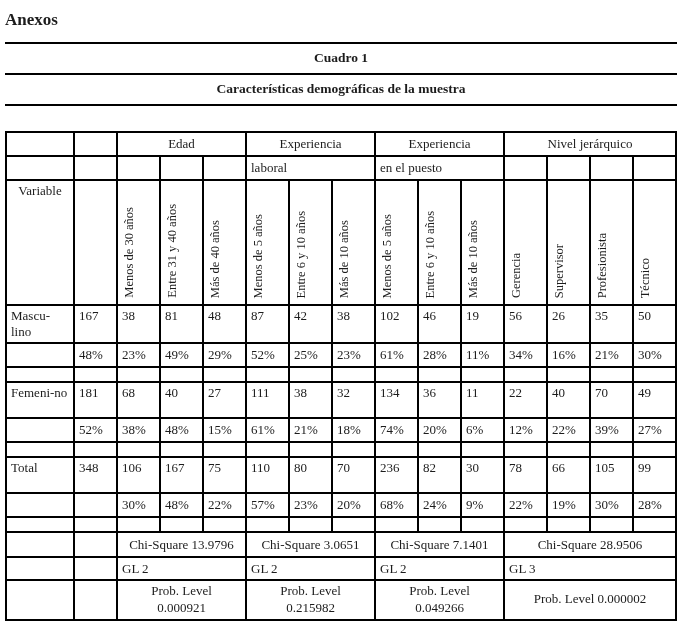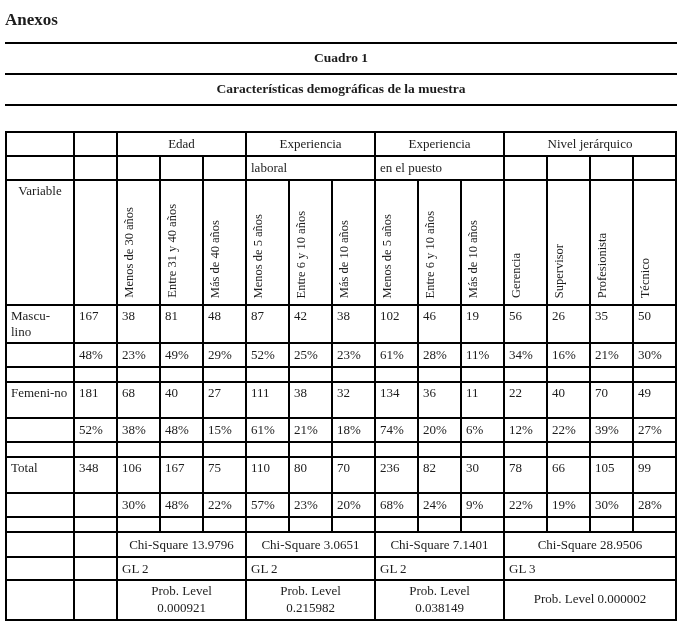--- a/index.html
+++ b/index.html
@@ -320,21 +320,21 @@
       </td>
       <td colspan="3">
         <div class="prob">
               <span>Prob. Level</span>
               <span>0.215982</span>
             </div>
       </td>
       <td colspan="3">
         <div class="prob">
               <span>Prob. Level</span>
-              <span>0.038149</span>
+              <span>0.049266</span>
             </div>
       </td>
       <td colspan="4">
         <div class="prob">
               <span>Prob. Level 0.000002</span>
               <span></span>
             </div>
       </td>
     </tr>
   </tbody>

